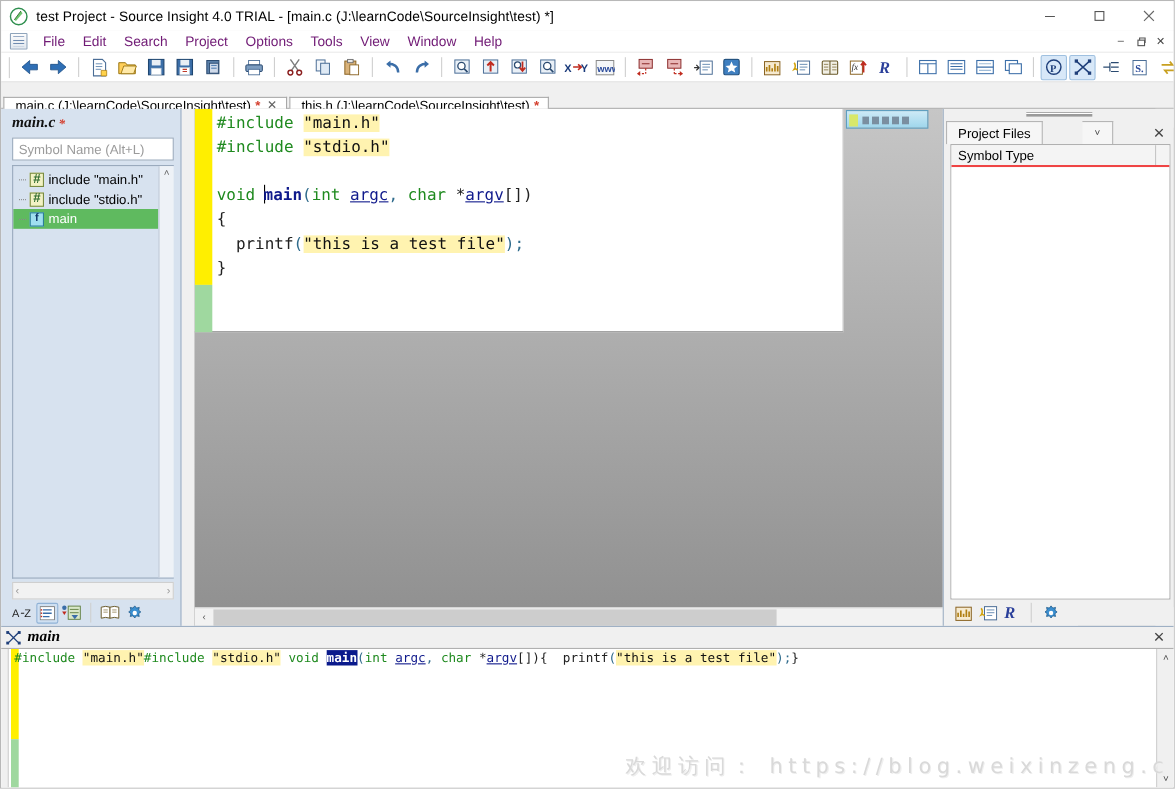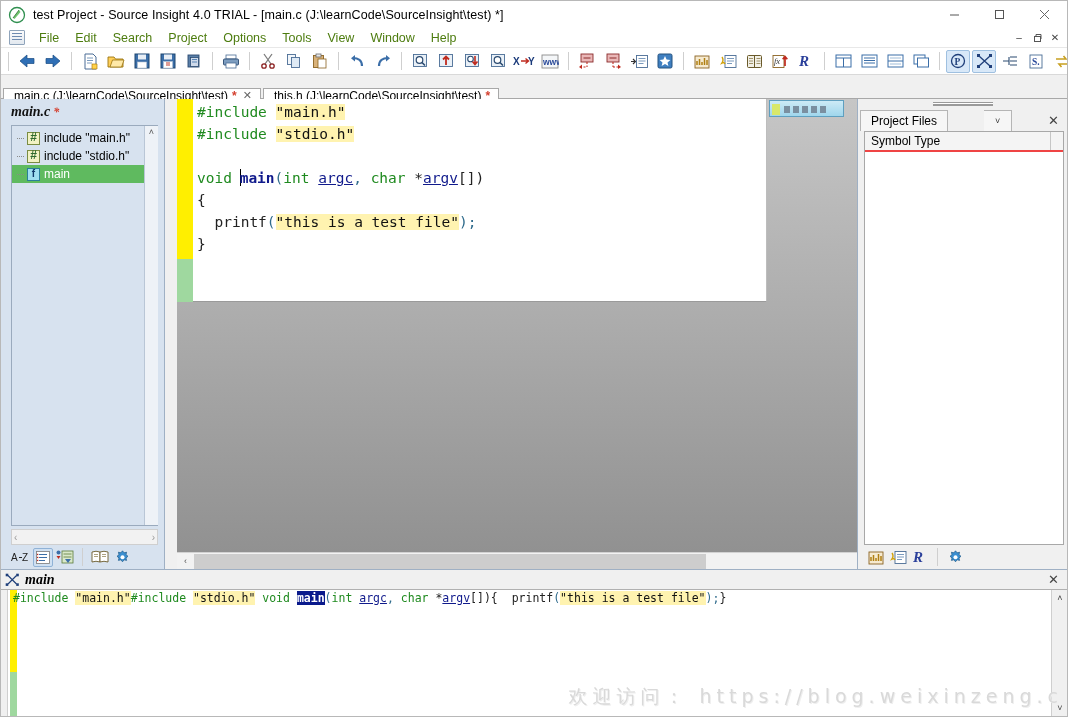--- a/index.html
+++ b/index.html
@@ -52,21 +52,21 @@
     width: 16px; height: 15px; margin-left: 8px; margin-right: 6px;
     background: linear-gradient(#fcfcfc,#e2e8ef);
     border: 1px solid #8fa4bb; border-radius: 1px; position: relative;
   }
   .menu-sysicon:after{
     content:""; position:absolute; left:2px; top:2px; right:2px; bottom:2px;
     background:
       linear-gradient(to bottom,#6f8bb0 0 1px,transparent 1px 3px,#6f8bb0 3px 4px,transparent 4px 6px,#6f8bb0 6px 7px,transparent 7px 9px,#6f8bb0 9px 10px);
   }
   .menu-item {
-    padding: 2px 8px; font-size: 12.5px; color: #4d7c0f; cursor: default; white-space: nowrap;
+    padding: 2px 8px; font-size: 12.5px; color: #701a75; cursor: default; white-space: nowrap;
   }
   .menu-right { margin-left: auto; display: flex; align-items: center; gap: 2px; padding-right: 4px; }
   .mdi-btn { width: 16px; height: 14px; display:flex; align-items:center; justify-content:center; color:#444; font-size: 10px;}
 
   
   .toolbar {
     position: absolute; top: 47px; left: 0; right: 0; height: 27px;
     background: #ffffff;
     border-bottom: 1px solid #d9d9d9;
     display: flex; align-items: center; padding-left: 4px;
@@ -673,20 +673,23 @@
       <span class="mod">*</span>
     </div>
   </div>
 
   <div class="work">
 
     <div class="symbol-panel">
       <div class="sp-header">
         <span>main.c</span>
         <span class="mod">*</span>
+      </div>
+      <div class="sp-search">
+        <span>Symbol Name (Alt+L)</span>
       </div>
       <div class="sp-list-wrap">
         <div class="sp-list">
           <div class="sp-item">
             <span class="tree-dots"></span>
             <span class="sym-icon hash"></span>
             <span class="sp-label">include "main.h"</span>
           </div>
           <div class="sp-item">
             <span class="tree-dots"></span>

